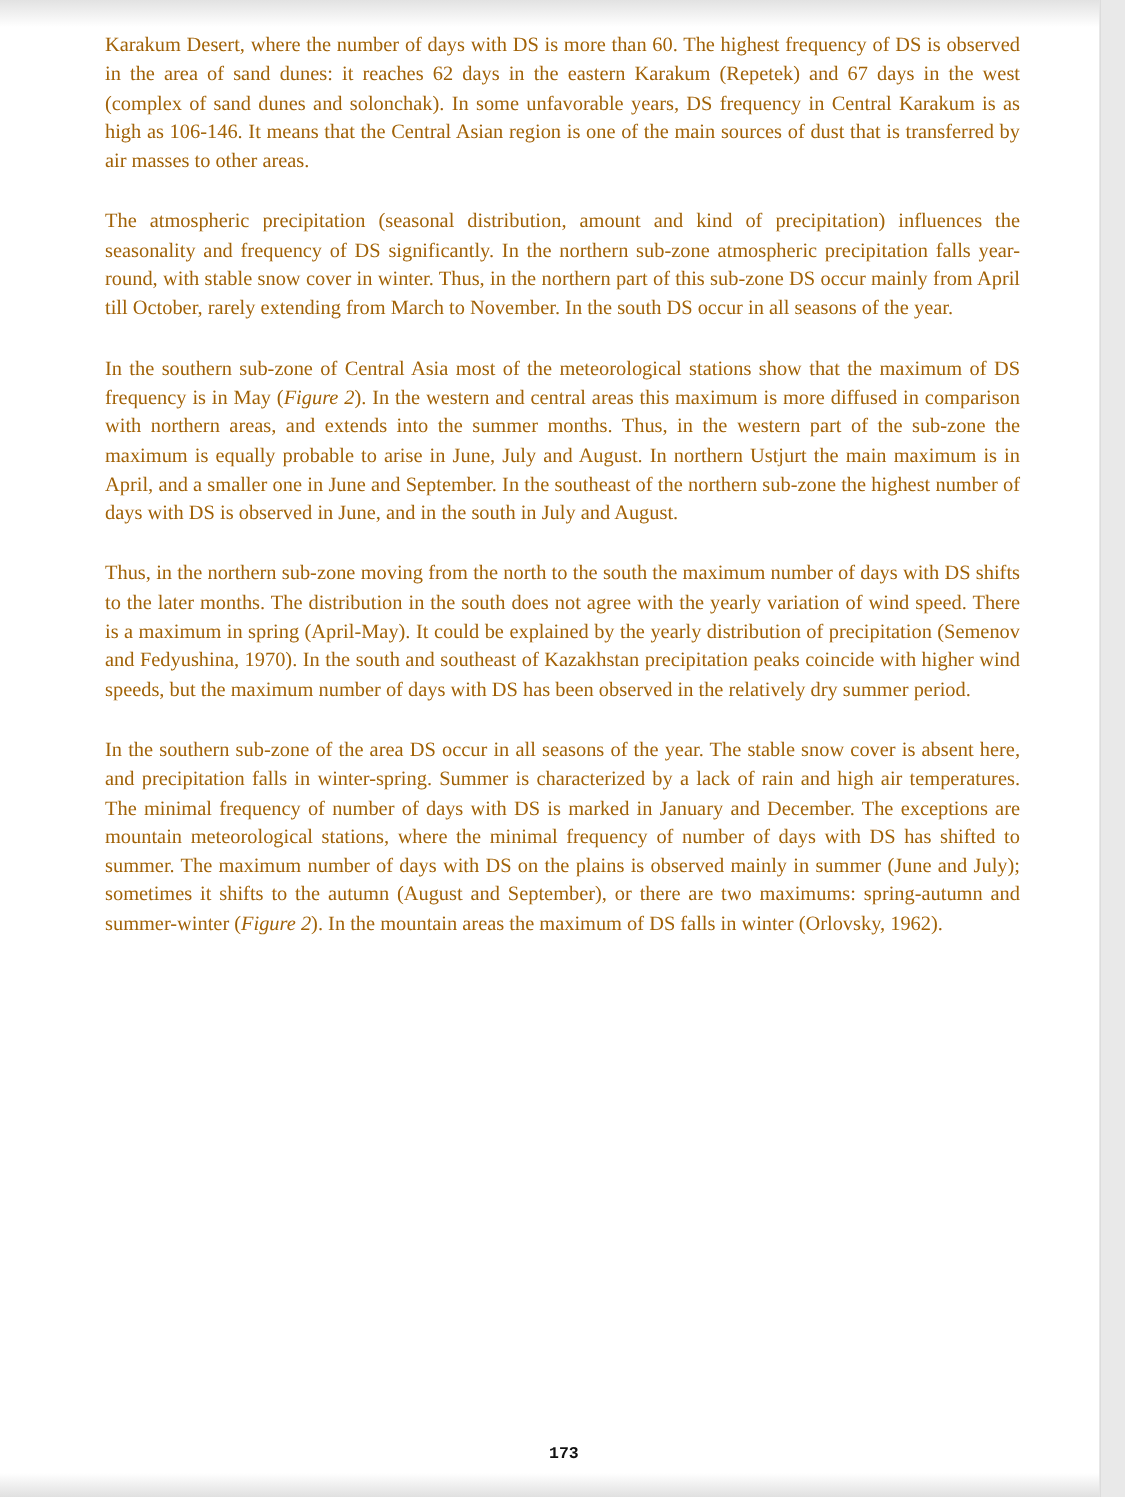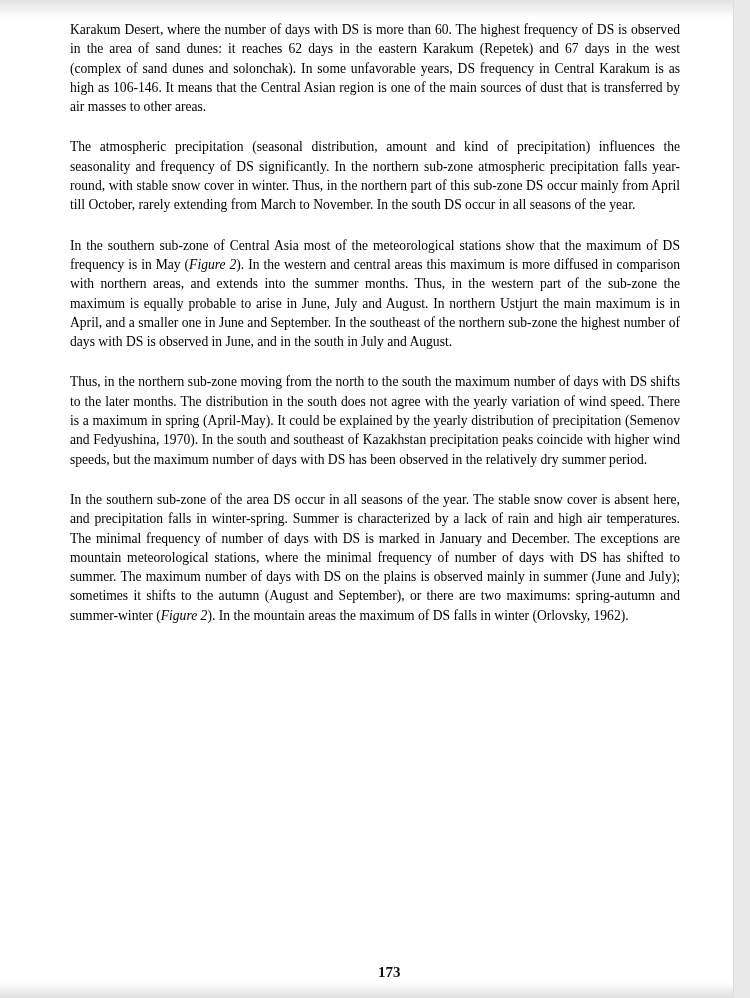--- a/index.html
+++ b/index.html
@@ -18,28 +18,28 @@
   }
   .scrollbar {
     position:absolute; right:0; top:0; width:17px; height:998px;
     background:#e9e9e9; border-left:1px solid #dcdcdc; box-sizing:border-box;
   }
   .page {
     position:absolute; left:70px; top:20px; width:610px;
   }
   p {
     margin:0 0 21px 0;
-    font-size:13.6px; line-height:19.3px; color:#000000;
+    font-size:13.6px; line-height:19.3px; color:#a16207;
     text-align:justify;
   }
   em { }
   .page-number {
-    position:absolute; left:378px; top:964px;
-    font-family:Liberation Serif, serif; font-weight:bold;
-    font-size:15px; color:#111;
+    position:absolute; left:366px; top:964px;
+    font-family:Liberation Mono, monospace; font-weight:bold;
+    font-size:11px; color:#111;
   }
 </style>
 </head>
 <body>
 
 <div class="top-shade"></div>
 
 <div class="page">
   <p>Karakum Desert, where the number of days with DS is more than 60. The highest frequency of DS is observed in the area of sand dunes: it reaches 62 days in the eastern Karakum (Repetek) and 67 days in the west (complex of sand dunes and solonchak). In some unfavorable years, DS frequency in Central Karakum is as high as 106-146. It means that the Central Asian region is one of the main sources of dust that is transferred by air masses to other areas.</p>
   <p>The atmospheric precipitation (seasonal distribution, amount and kind of precipitation) influences the seasonality and frequency of DS significantly. In the northern sub-zone atmospheric precipitation falls year-round, with stable snow cover in winter. Thus, in the northern part of this sub-zone DS occur mainly from April till October, rarely extending from March to November.  In the south DS occur in all seasons of the year.</p>

